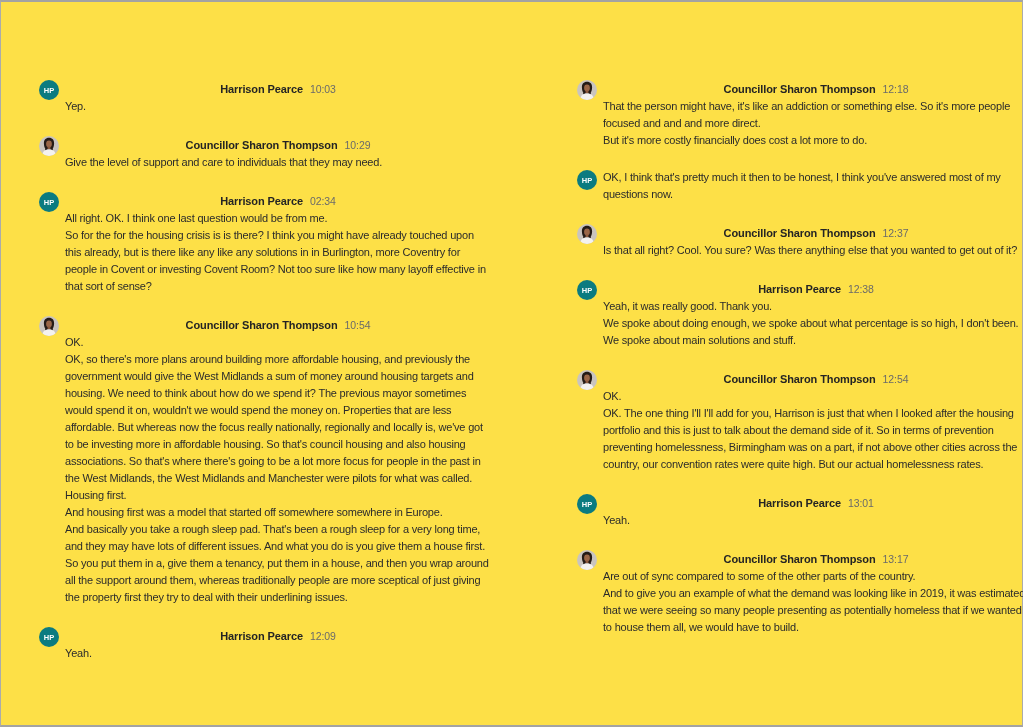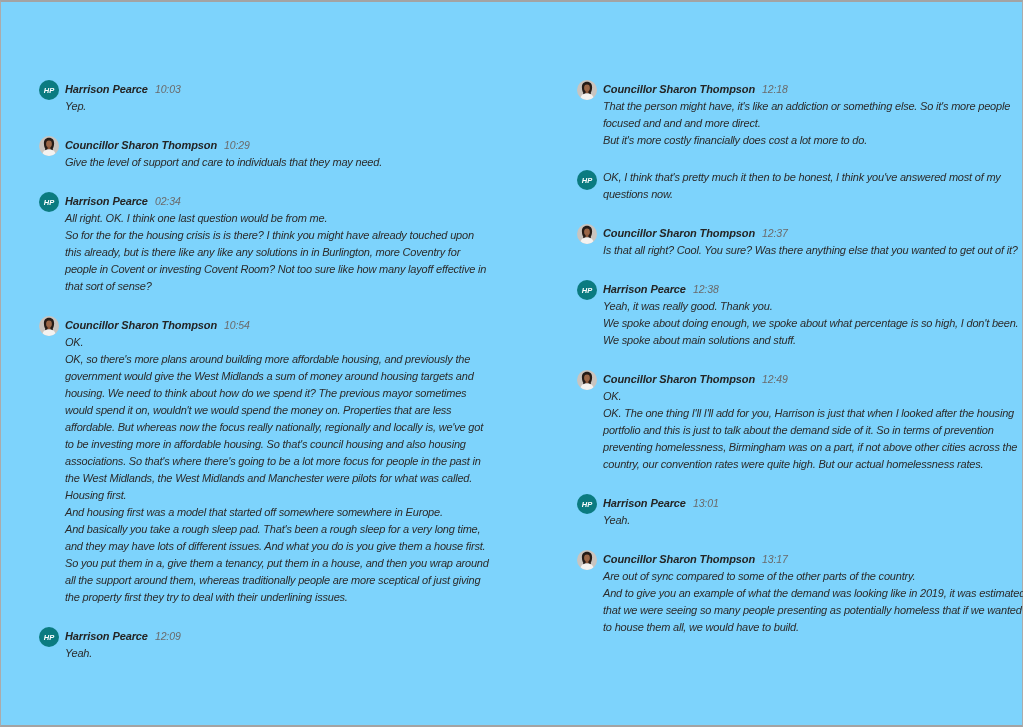--- a/index.html
+++ b/index.html
@@ -11,26 +11,25 @@
     position: relative;
     width: 1023px;
     height: 727px;
     font-family: "Liberation Sans", sans-serif;
     overflow: hidden;
   }
   .page {
     position: absolute;
     inset: 0;
     box-sizing: border-box;
-    background: #7dd3fc;
+    background: #fde047;
     border-left: 1px solid #ababab;
     border-right: 1px solid #ababab;
     border-top: 2px solid #a3a3a3;
     border-bottom: 2px solid #a3a3a3;
-    font-style: italic;
   }
   .col {
     position: absolute;
     top: 77px;
     width: 452px;
   }
   .col-left  { left: 38px; }
   .col-right { left: 576px; }
 
   .message {
@@ -54,20 +53,21 @@
     color: #ffffff;
     font-size: 7.5px;
     font-weight: bold;
     letter-spacing: 0;
   }
   .avatar svg { display: block; }
   .content { flex: 1; min-width: 0; }
   .msg-header {
     line-height: 17px;
     white-space: nowrap;
+    text-align: center;
   }
   .name {
     font-size: 11px;
     font-weight: bold;
     color: #242424;
     letter-spacing: -0.1px;
   }
   .time {
     font-size: 10.5px;
     color: #6a6a6a;
@@ -229,21 +229,21 @@
           <svg width="20" height="20" viewBox="0 0 20 20" xmlns="http://www.w3.org/2000/svg">
             <rect width="20" height="20" fill="#c9c4bf"></rect>
             <path d="M10 1.8 C6.6 1.8 4.9 4.2 4.9 7.2 C4.9 9.4 5.4 11.2 6.2 12.4 L6.2 14.6 L13.8 14.6 L13.8 12.4 C14.6 11.2 15.1 9.4 15.1 7.2 C15.1 4.2 13.4 1.8 10 1.8 Z" fill="#241b17"></path>
             <ellipse cx="10" cy="7.9" rx="2.9" ry="3.4" fill="#9a6647"></ellipse>
             <path d="M8.6 10.4 L11.4 10.4 L11.4 13.2 L8.6 13.2 Z" fill="#8d5a3e"></path>
             <path d="M3.2 20 C3.2 15.2 6.4 13.2 10 13.2 C13.6 13.2 16.8 15.2 16.8 20 Z" fill="#f4f2f0"></path>
           </svg>
         </div>
     <div class="content">
       <div class="msg-header">
-        <span class="name">Councillor Sharon Thompson</span><span class="time">12:49</span>
+        <span class="name">Councillor Sharon Thompson</span><span class="time">12:54</span>
       </div>
       <div class="body">
             <p>OK.</p>
             <p>OK. The one thing I'll I'll add for you, Harrison is just that when I looked after the housing portfolio and this is just to talk about the demand side of it. So in terms of prevention preventing homelessness, Birmingham was on a part, if not above other cities across the country, our convention rates were quite high. But our actual homelessness rates.</p>
           </div>
     </div>
   </div>
       <div class="message">
     <div class="avatar initials" style="background: rgb(11, 123, 128);">HP</div>
     <div class="content">

